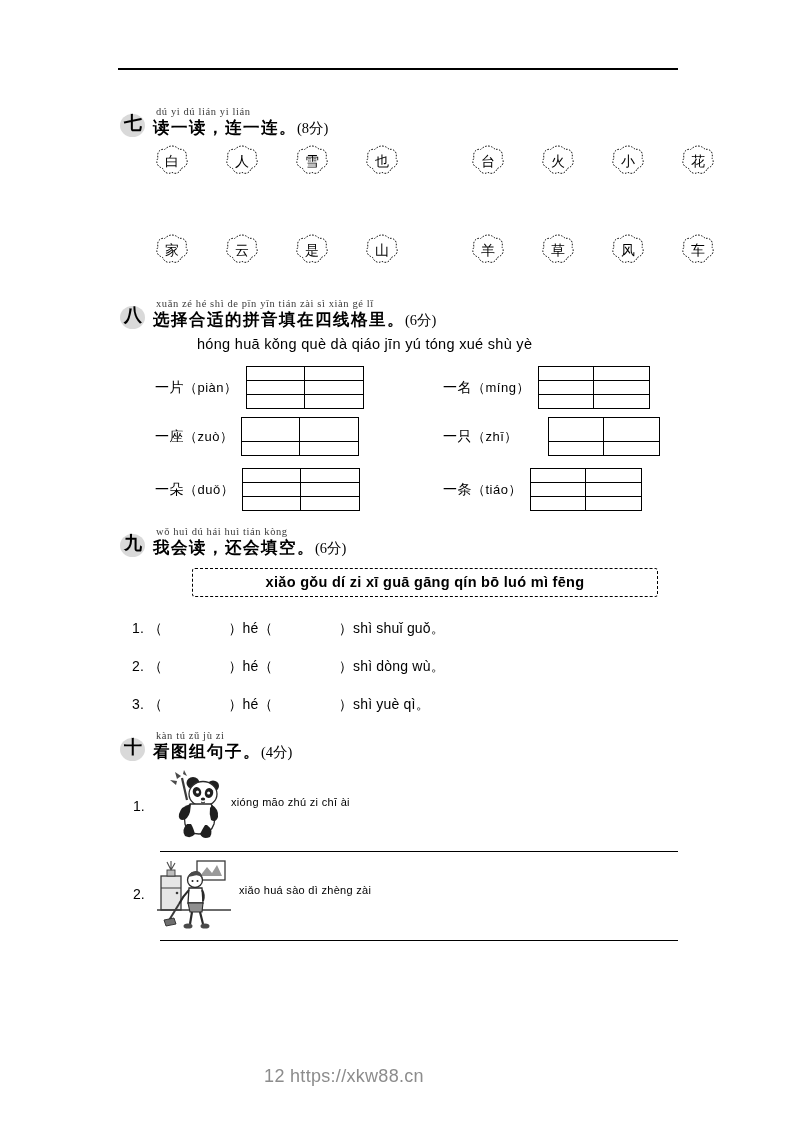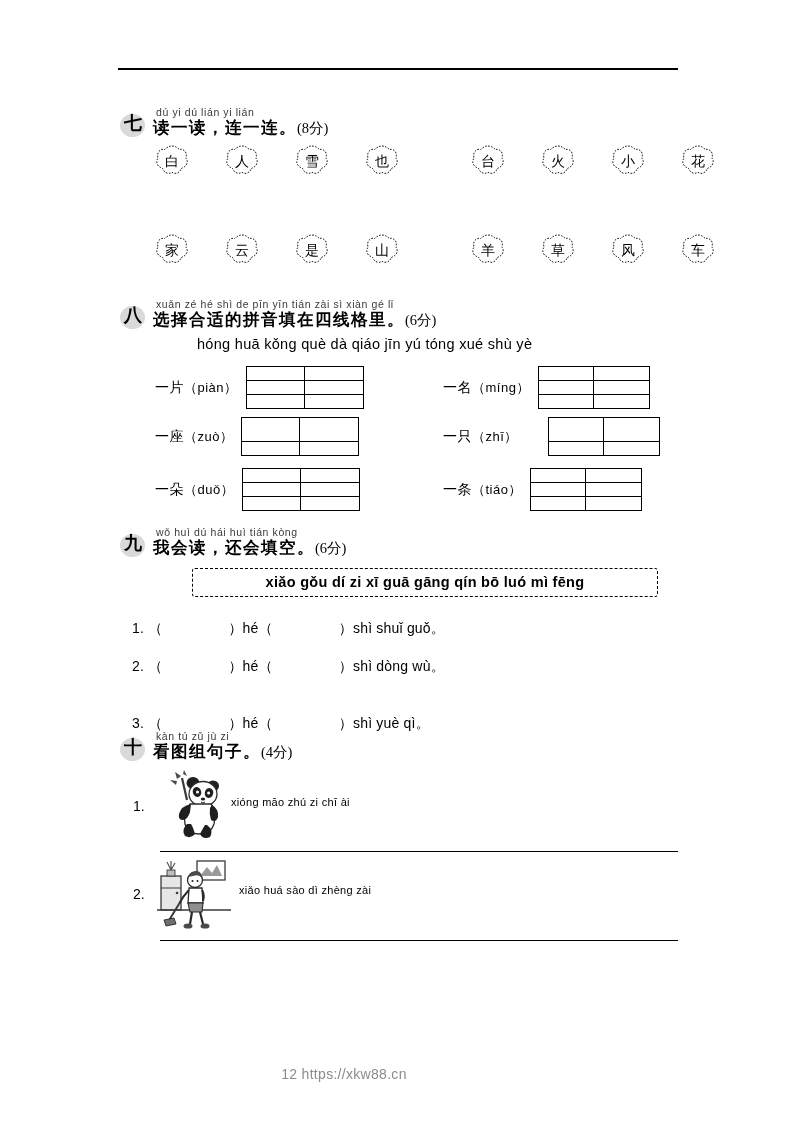--- a/index.html
+++ b/index.html
@@ -73,20 +73,21 @@
     padding-left: 5px;
   }
   .head-pinyin {
     position: absolute;
     left: 8px;
     top: -13px;
     font-size: 10.5px;
     letter-spacing: 0.6px;
     color: #3a3a3a;
     white-space: nowrap;
+    font-family: Liberation Serif, serif;
   }
   .head-title {
     font-family: "DejaVu Sans", sans-serif;
     font-size: 16.5px;
     font-weight: bold;
     letter-spacing: 1.5px;
     line-height: 1;
   }
   .head-score {
     font-family: "Liberation Serif", serif;
@@ -219,21 +220,21 @@
     border-top: 1.3px solid #000;
   }
 
   
   .footer-mark {
     position: absolute;
     left: 0;
     top: 1066px;
     width: 688px;
     text-align: center;
-    font-size: 14px;
+    font-size: 18px;
     color: #8c8c8c;
     letter-spacing: 0.3px;
   }
 </style>
 </head>
 <body>
 
 <div class="page">
 
   <div class="top-rule"></div>
@@ -482,21 +483,21 @@
   <div class="q9-line" style="left:132px; top:620px;">
     <span class="num">1.</span>
     <span>（</span><span class="blank"></span><span>）hé（</span><span class="blank"></span><span>）shì shuǐ guǒ。</span>
   </div>
 
   <div class="q9-line" style="left:132px; top:658px;">
     <span class="num">2.</span>
     <span>（</span><span class="blank"></span><span>）hé（</span><span class="blank"></span><span>）shì dòng wù。</span>
   </div>
 
-  <div class="q9-line" style="left:132px; top:696px;margin-top:19px;">
+  <div class="q9-line" style="left:132px; top:696px;">
     <span class="num">3.</span>
     <span>（</span><span class="blank"></span><span>）hé（</span><span class="blank"></span><span>）shì yuè qì。</span>
   </div>
 
   <div class="section-head" style="left:118px; top:732px;">
     <div class="sec-num-wrap">
       <div class="sec-num-blob"></div>
       <div class="sec-num">十</div>
     </div>
     <div class="head-text-wrap">

